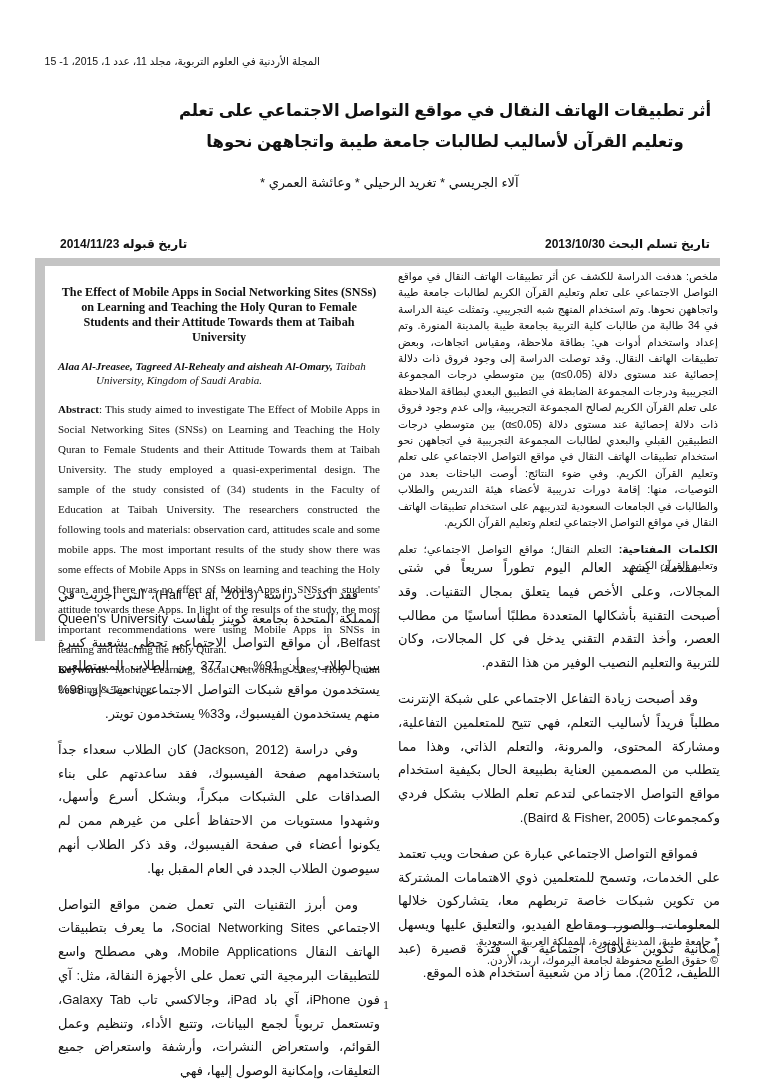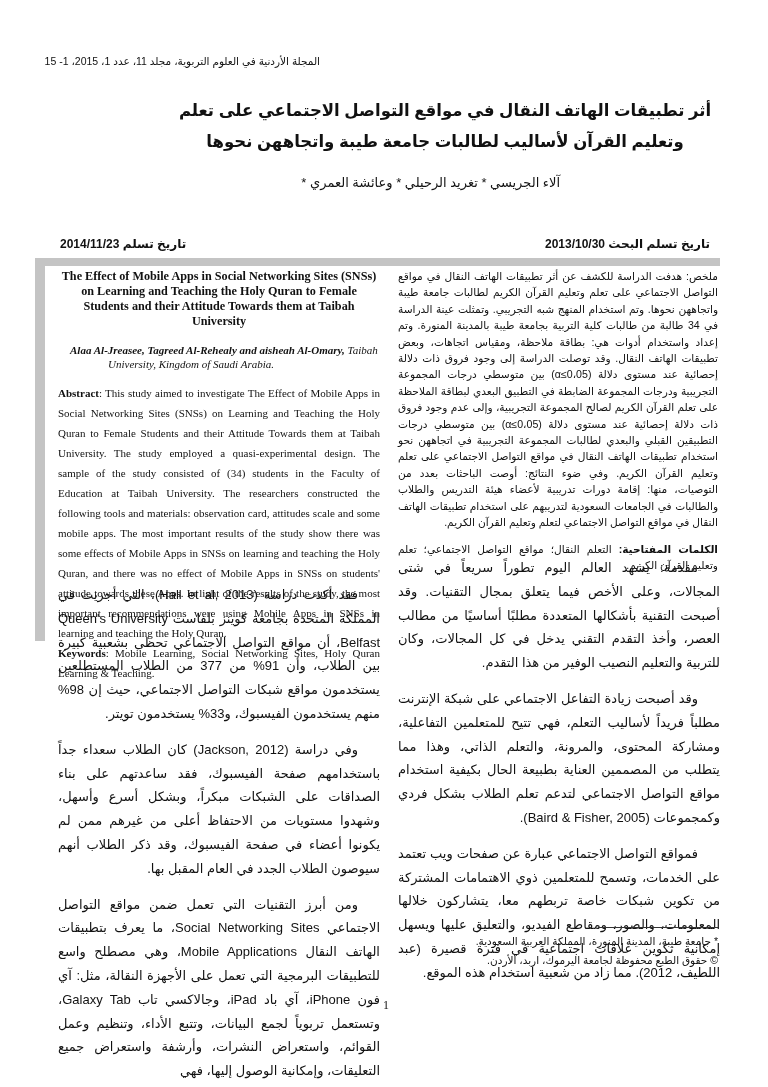--- a/index.html
+++ b/index.html
@@ -3,30 +3,30 @@
 <meta charset="utf-8">
 <style>
   html, body { margin: 0; padding: 0; background: #ffffff; }
   body { width: 768px; height: 1087px; position: relative; overflow: hidden; color: #111; }
   .serif { font-family: "Liberation Serif", "DejaVu Serif", serif; }
   .sans { font-family: "Liberation Sans", "DejaVu Sans", sans-serif; }
   .abs { position: absolute; }
 
   .running-header { left: 60px; top: 55px; width: 260px; font-size: 10.5px; direction: rtl; text-align: center; white-space: nowrap; }
   .title { left: 150px; top: 95px; width: 590px; direction: rtl; text-align: center; font-weight: bold; font-size: 16.5px; line-height: 31px; }
-  .authors { left: 260px; top: 175px; width: 300px; direction: rtl; text-align: right; font-size: 13px; }
+  .authors { left: 260px; top: 175px; width: 300px; direction: rtl; text-align: left; font-size: 13px; }
   .date-left { left: 60px; top: 237px; font-size: 12px; font-weight: bold; direction: rtl; white-space: nowrap; }
   .date-right { right: 58px; top: 237px; font-size: 12px; font-weight: bold; direction: rtl; white-space: nowrap; }
 
   .frame-top { left: 35px; top: 258px; width: 685px; height: 8px; background: #c4c4c4; }
   .frame-left { left: 35px; top: 258px; width: 10px; height: 383px; background: #c4c4c4; }
 
-  .en-col { left: 58px; top: 269px; width: 322px; }
+  .en-col { left: 58px; top: 285px; width: 322px; }
   .en-title { text-align: center; font-weight: bold; font-size: 12.2px; line-height: 15px; margin: 0 0 14px 0; }
-  .en-authors { font-size: 11px; line-height: 14px; margin: 0 0 12px 12px; text-indent: 0; }
+  .en-authors { font-size: 11px; line-height: 14px; margin: 0 0 12px 0; text-indent: 0; }
   .en-authors .names { font-weight: bold; font-style: italic; }
   .en-authors .aff { font-style: italic; }
   .en-authors .aff2 { display: block; padding-left: 38px; font-style: italic; }
   .en-abstract { font-size: 11px; line-height: 20px; text-align: justify; margin: 0; }
   .en-abstract b { font-weight: bold; }
 
   .ar-abs-col { left: 398px; top: 268px; width: 320px; direction: rtl; text-align: justify; font-size: 10.6px; line-height: 16.4px; }
   .ar-abs-col p { margin: 0; }
   .ar-abs-col .kw { margin-top: 10px; }
   .ar-abs-col .kw-label { font-weight: bold; }
@@ -52,21 +52,21 @@
   <div>وتعليم القرآن لأساليب لطالبات جامعة طيبة واتجاههن نحوها</div>
 </div>
 
 <div class="abs authors sans">آلاء الجريسي * تغريد الرحيلي * وعائشة العمري *</div>
 
 <div class="abs date-right sans">
   <span>تاريخ تسلم البحث</span>
   <span>2013/10/30</span>
 </div>
 <div class="abs date-left sans">
-  <span>تاريخ تسلم</span>
+  <span>تاريخ قبوله</span>
   <span>2014/11/23</span>
 </div>
 
 <div class="abs frame-top"></div>
 <div class="abs frame-left"></div>
 
 <div class="abs en-col serif">
   <div class="en-title">The Effect of Mobile Apps in Social Networking Sites (SNSs) on Learning and Teaching the Holy Quran to Female Students and their Attitude Towards them at Taibah University</div>
   <div class="en-authors">
     <span class="names">Alaa Al-Jreasee, Tagreed Al-Rehealy and aisheah Al-Omary,</span>

